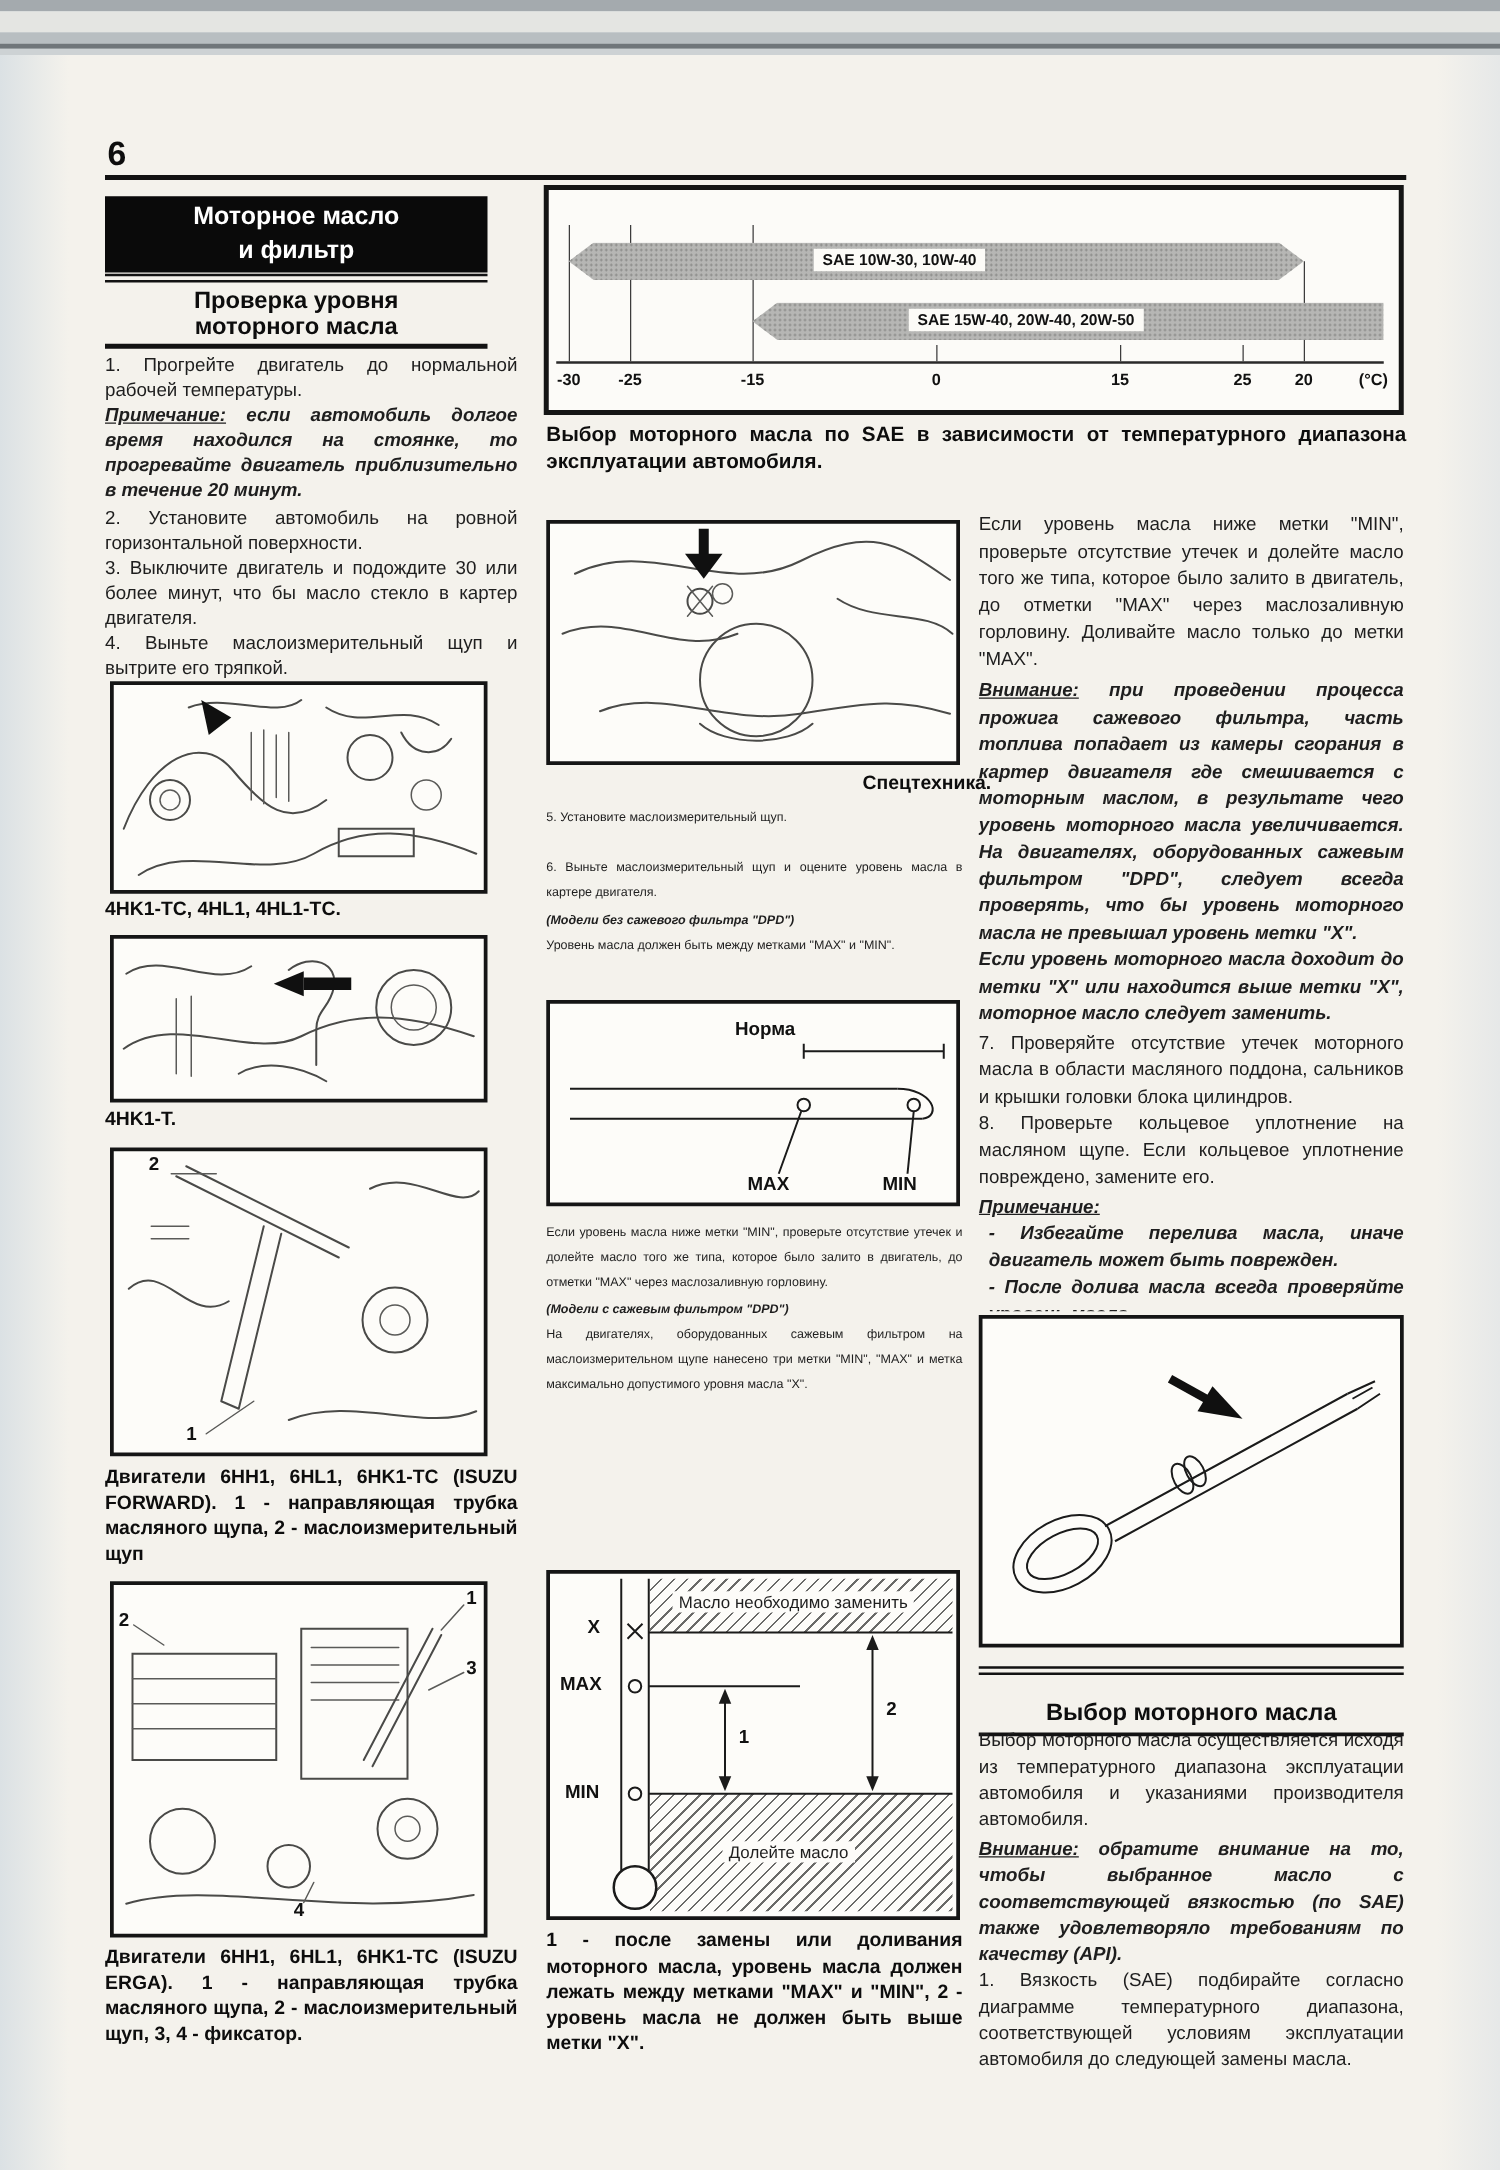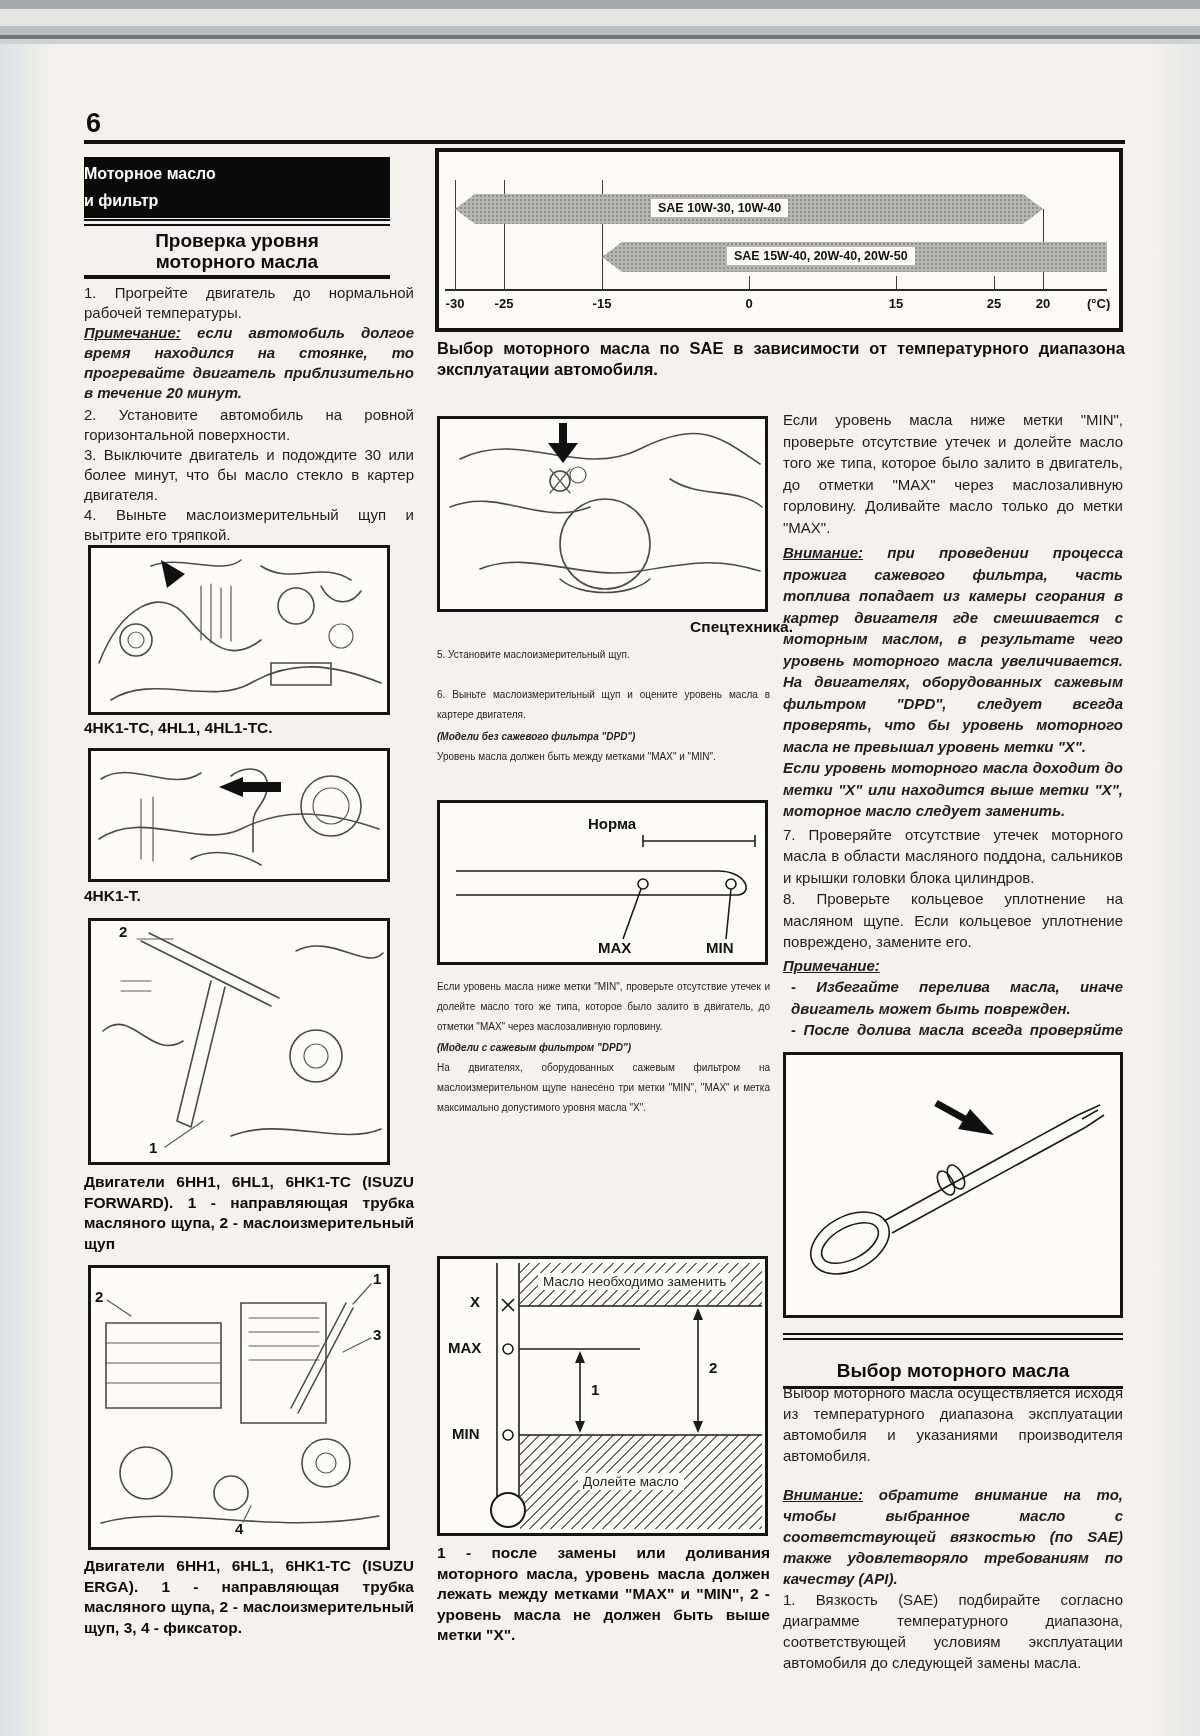--- a/index.html
+++ b/index.html
@@ -10,22 +10,22 @@
          background:linear-gradient(90deg,#dbe1e4 0,#f4f2ec 55px,#f4f2ec 1150px,#e6e8e8 1200px)}
   .rule{background:#121212}
   .txt-l{font-size:15px;line-height:20px;text-align:justify}
   .txt-m{font-size:10px;line-height:20px;text-align:justify}
   .txt-r{font-size:15px;line-height:21.5px;text-align:justify}
   .bi{font-weight:700;font-style:italic}
   .u{text-decoration:underline}
   .cap{font-weight:700;font-size:15.5px;line-height:20.5px;text-align:justify;color:#0d0d0d}
   .frame{border:3px solid #151515;background:#fdfcf9;box-sizing:border-box}
   p{margin:0}
-  .banner{background:#0a0a0a;color:#fff;font-weight:700;
-          font-size:16px;line-height:27px;padding:3px 0 4px}
+  .banner{background:#0a0a0a;color:#fff;text-align:center;font-weight:700;
+          font-size:20px;line-height:27px;padding:3px 0 4px}
   .sec-title{text-align:center;font-weight:700;font-size:19px;line-height:21px;color:#0d0d0d}
   .stipple{background-color:#b6b6b4;background-image:radial-gradient(#8e8e8c 1px,transparent 1px);background-size:4px 4px}
   .hatch{background:repeating-linear-gradient(135deg,#fdfcf9 0 6px,#6a6a68 6px 7.4px)}
   .tick-label{position:absolute;transform:translateX(-50%);font-weight:700;font-size:13px;color:#111}
   .bar-label{position:absolute;background:#fcfbf7;font-weight:700;font-size:12.5px;
              padding:2px 7px;white-space:nowrap;color:#111}
   .diag-label{position:absolute;font-weight:700;font-size:15px;color:#111}
   svg{display:block}
   .sk{stroke:#4a4a48;fill:none;stroke-width:1.6;stroke-linecap:round}
   .sk2{stroke:#5a5a58;fill:none;stroke-width:1.2;stroke-linecap:round}
@@ -265,17 +265,17 @@
 
 <div class="a" style="left:783px;top:1333px;width:340px">
   <div style="border-top:2px solid #121212;margin-bottom:3px"></div>
   <div style="border-top:2px solid #121212"></div>
   <div class="sec-title" style="padding:20px 0 5px">Выбор моторного масла</div>
   <div style="border-top:3px solid #121212"></div>
 </div>
 
 <div class="a" style="left:783px;top:1382px;width:340px">
   <p class="txt-r" style="line-height:21px">Выбор моторного масла осуществляется исходя из температурного диапазона эксплуатации автомобиля и указаниями производителя автомобиля.</p>
-  <p class="txt-r bi" style="line-height:21px;margin-top:18px">
+  <p class="txt-r bi" style="line-height:21px;margin-top:3px">
     <span class="u">Внимание:</span><span> обратите внимание на то, чтобы выбранное масло с соответствующей вязкостью (по SAE) также удовлетворяло требованиям по качеству (API).</span>
   </p>
   <p class="txt-r" style="line-height:21px;margin-top:0">1. Вязкость (SAE) подбирайте согласно диаграмме температурного диапазона, соответствующей условиям эксплуатации автомобиля до следующей замены масла.</p>
 </div>
 
 </body></html>

